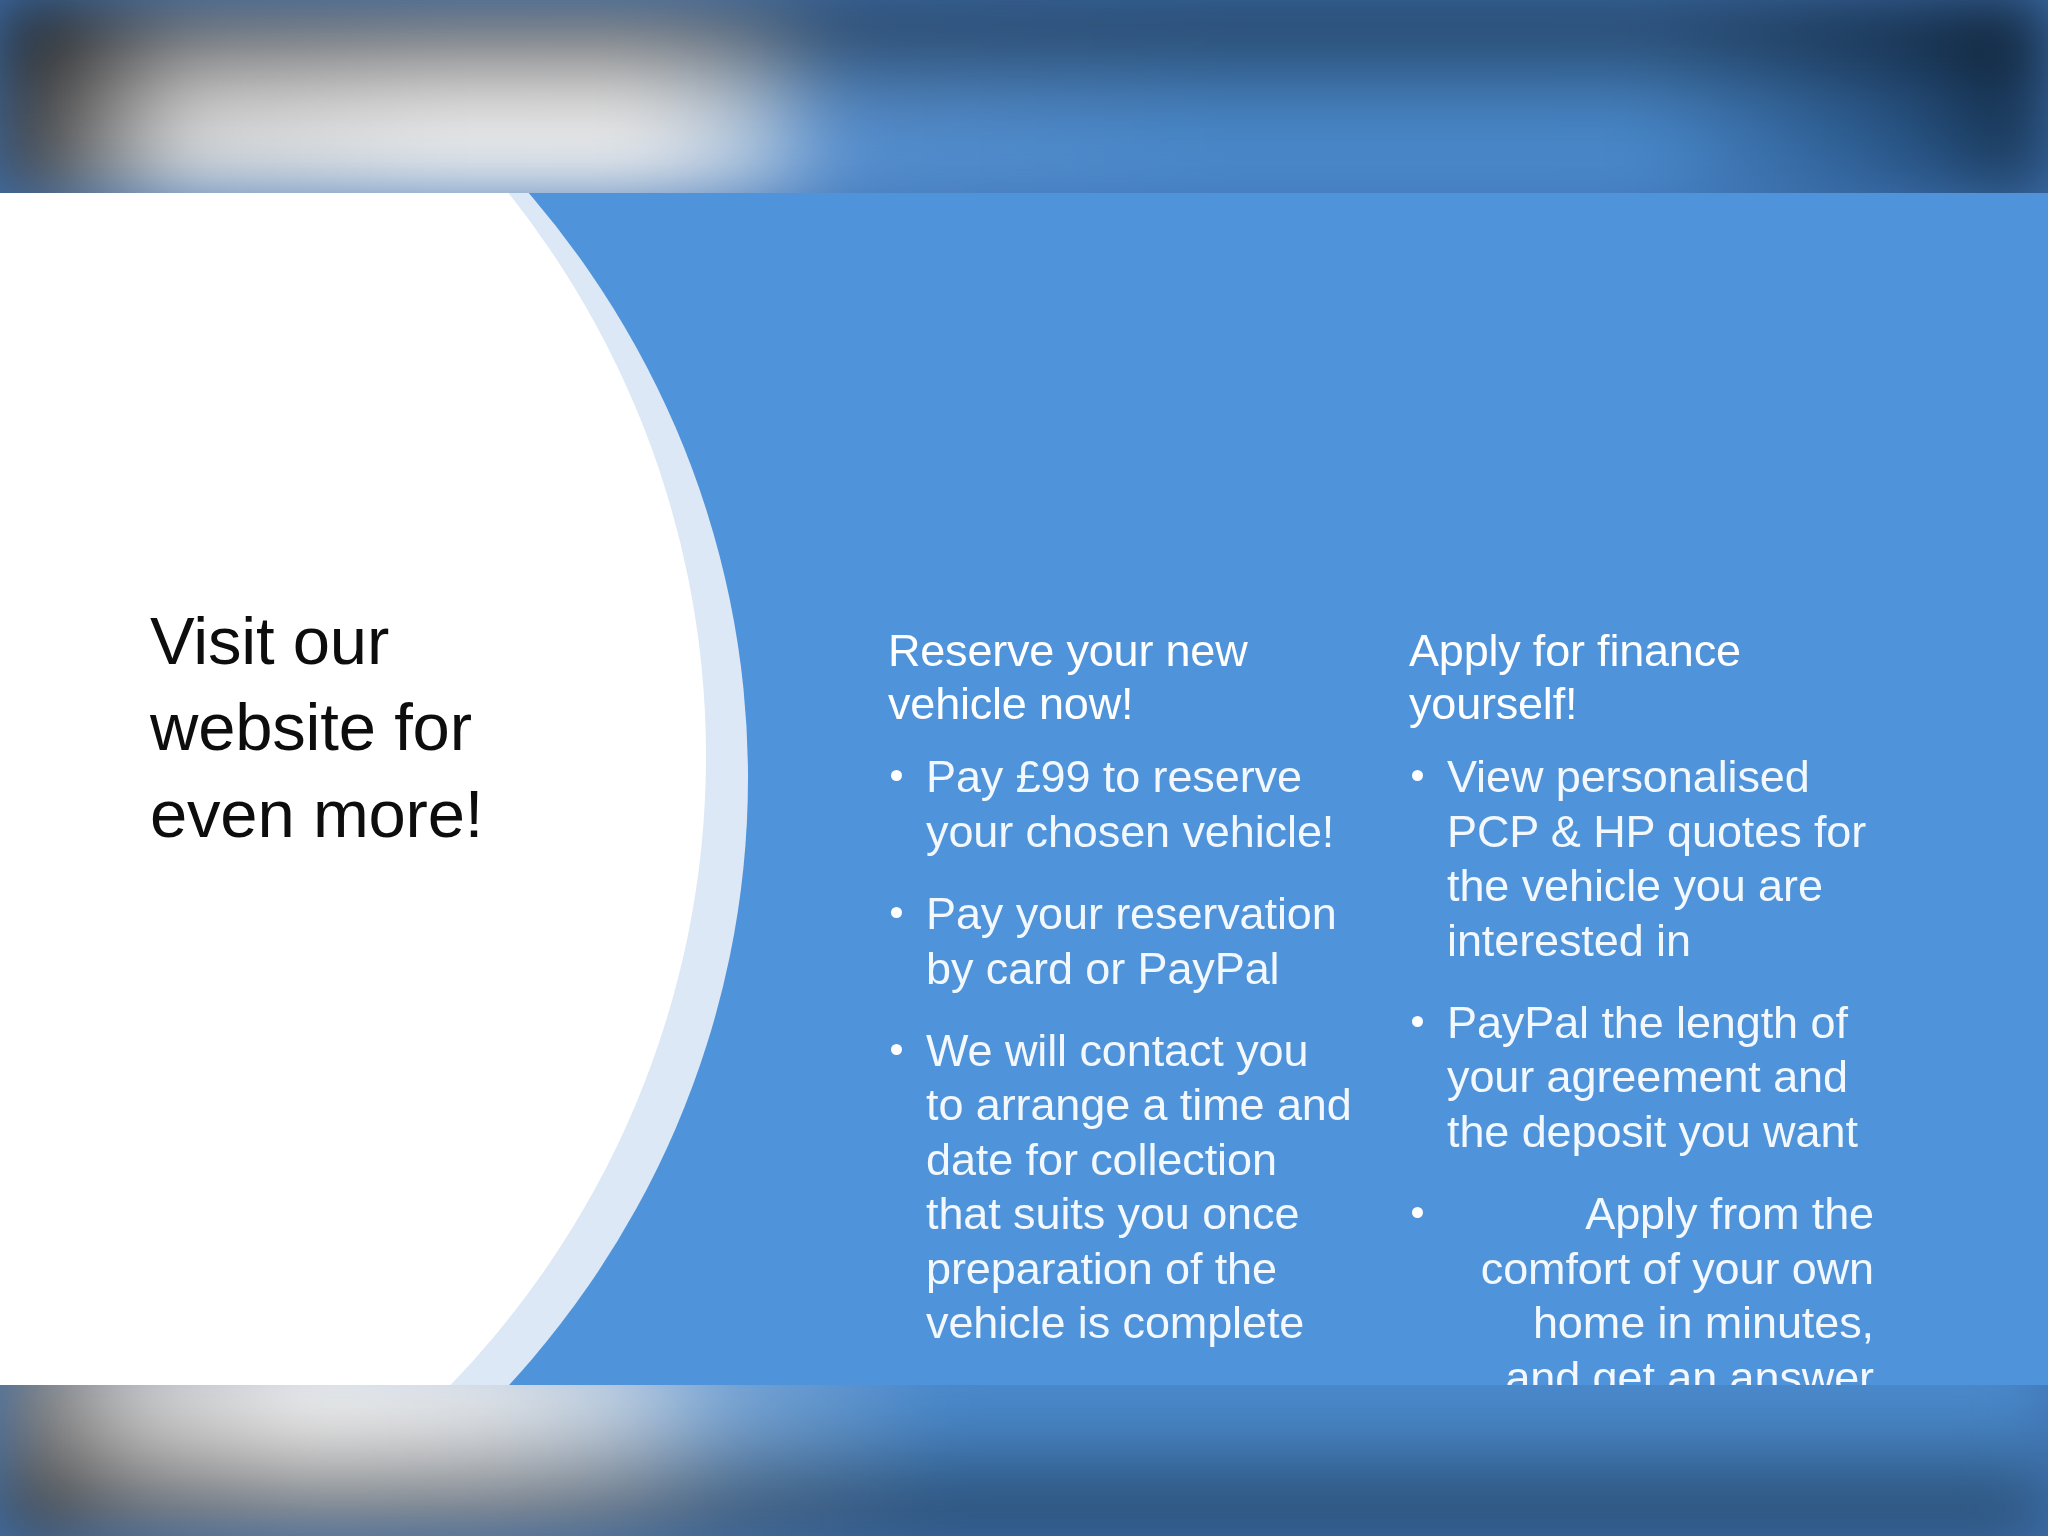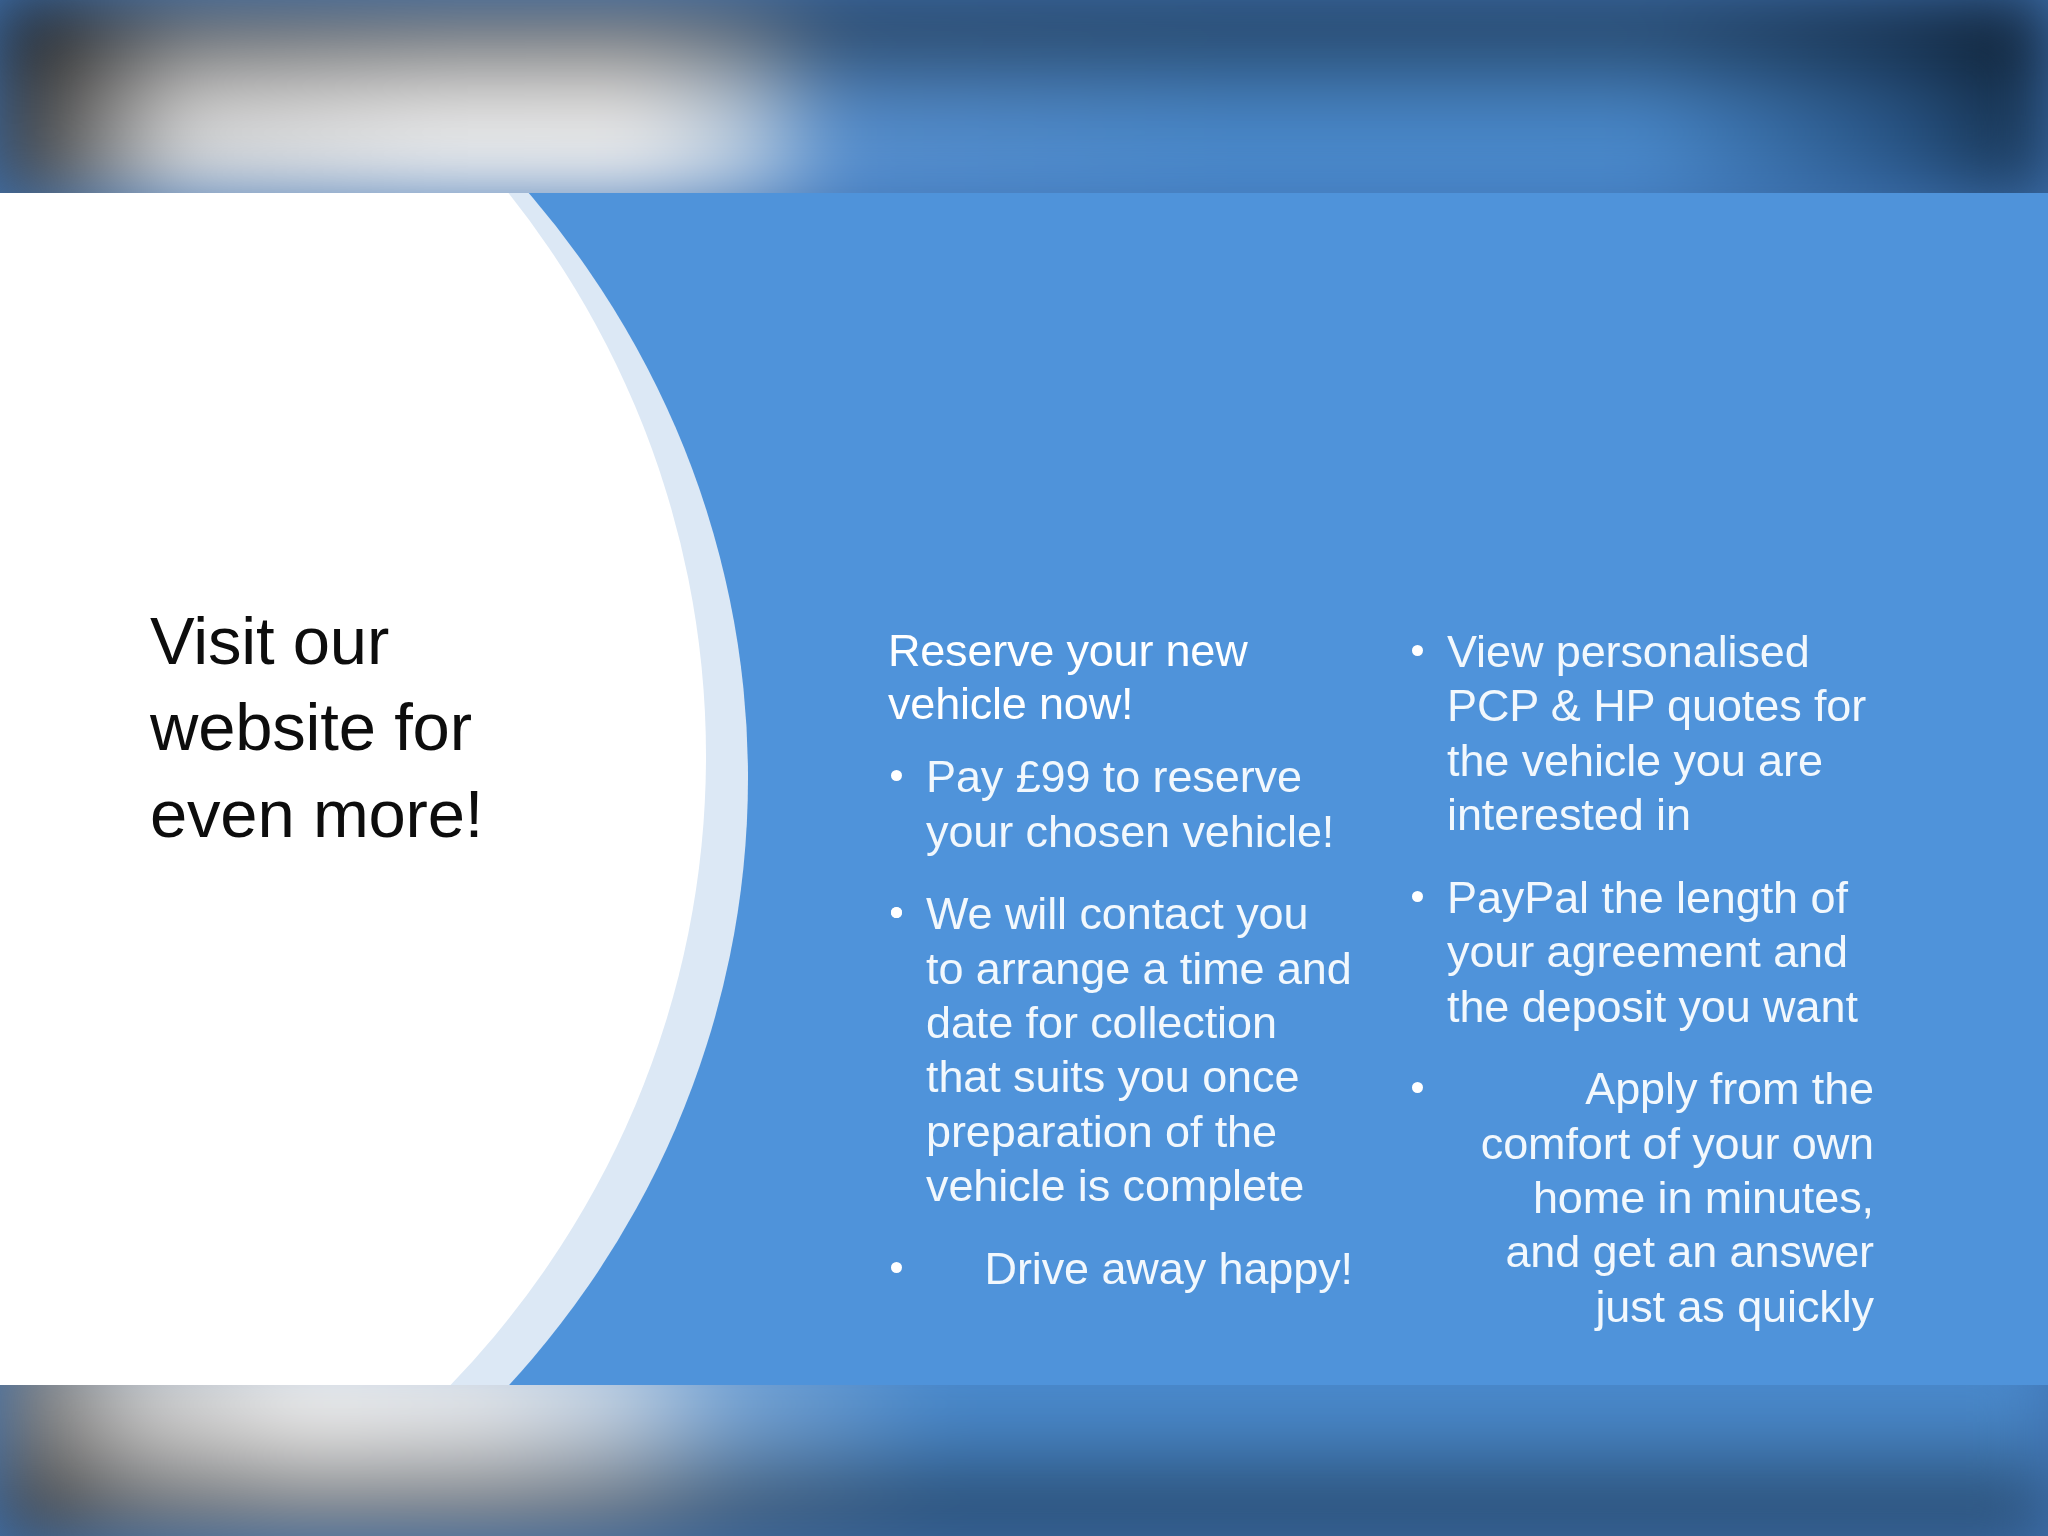--- a/index.html
+++ b/index.html
@@ -188,33 +188,35 @@
 
       <div class="col">
         <div class="col-heading">Reserve your new vehicle now!</div>
         <ul class="bullets">
           <li class="bullet">
             <span class="dot"></span>
             <span>Pay £99 to reserve your chosen vehicle!</span>
           </li>
           <li class="bullet">
             <span class="dot"></span>
+            <span>Pay your reservation by card or PayPal</span>
           </li>
           <li class="bullet">
             <span class="dot"></span>
             <span>We will contact you to arrange a time and date for collection that suits you once preparation of the vehicle is complete</span>
           </li>
           <li class="bullet">
             <span class="dot"></span>
             <span>Drive away happy!</span>
           </li>
         </ul>
       </div>
 
       <div class="col">
+        <div class="col-heading">Apply for finance yourself!</div>
         <ul class="bullets">
           <li class="bullet">
             <span class="dot"></span>
             <span>View personalised PCP &amp; HP quotes for the vehicle you are interested in</span>
           </li>
           <li class="bullet">
             <span class="dot"></span>
             <span>PayPal the length of your agreement and the deposit you want</span>
           </li>
           <li class="bullet">

